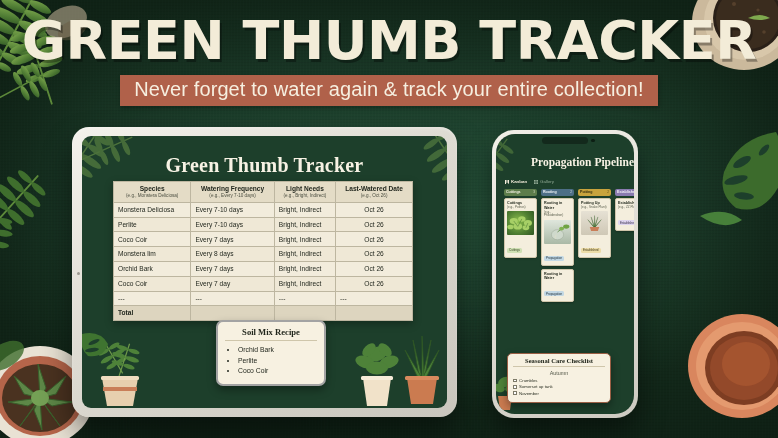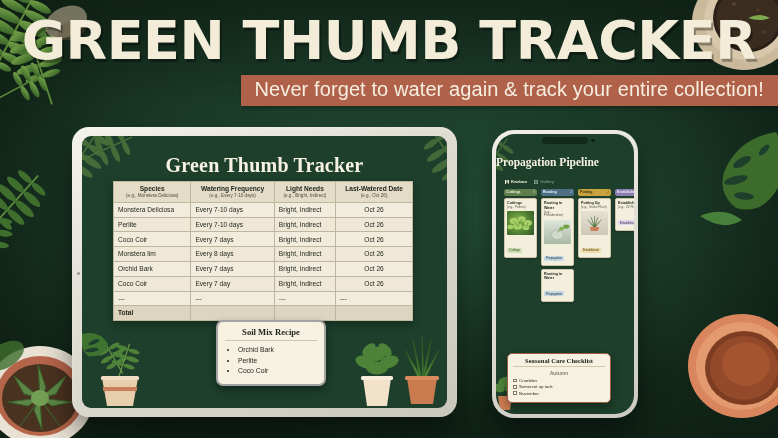--- a/index.html
+++ b/index.html
@@ -32,21 +32,21 @@
   .title{
     font-family:"DejaVu Sans", sans-serif;
     font-weight:bold;
     font-size:53px;
     letter-spacing:-0.5px;
     color:#f3ecd8;
     text-shadow:2px 3px 0 rgba(0,0,0,.33);
     line-height:1.02;
     transform:scaleX(1.02);
   }
-  .subtitle-wrap{ margin-top:7px; display:flex; justify-content:flex-end;}
+  .subtitle-wrap{ margin-top:7px; display:flex; justify-content:center;}
   .subtitle{
     background:#b0614a;
     color:#f6efe0;
     font-size:20px;
     padding:3px 14px 5px;
     letter-spacing:.1px;
     box-shadow:1px 2px 4px rgba(0,0,0,.28);
     white-space:nowrap;
   }
 
@@ -143,21 +143,21 @@
   .notch{
     position:absolute; top:3px; left:50%; transform:translateX(-50%);
     width:46px; height:7px; background:#13291c; border-radius:5px; z-index:5;
   }
   .notch-dot{
     position:absolute; top:4.5px; left:calc(50% + 26px);
     width:3.5px;height:3.5px;border-radius:50%;background:#0d1f14; z-index:5;
   }
   .p-fern{ position:absolute; left:-8px; top:4px; width:78px;height:58px; opacity:.5;}
   .p-title{
-    position:absolute; top:22px; left:0; width:100%; text-align:left;
+    position:absolute; top:22px; left:0; width:100%; text-align:right;
     font-family:"Liberation Serif", serif; font-weight:bold;
     font-size:11.5px; color:#f7f2e4;
   }
 
   
   .view-bar{
     position:absolute; top:45px; left:9px; display:flex; align-items:center; gap:7px;
   }
   .view-tab{
     display:flex; align-items:center; gap:2px;

